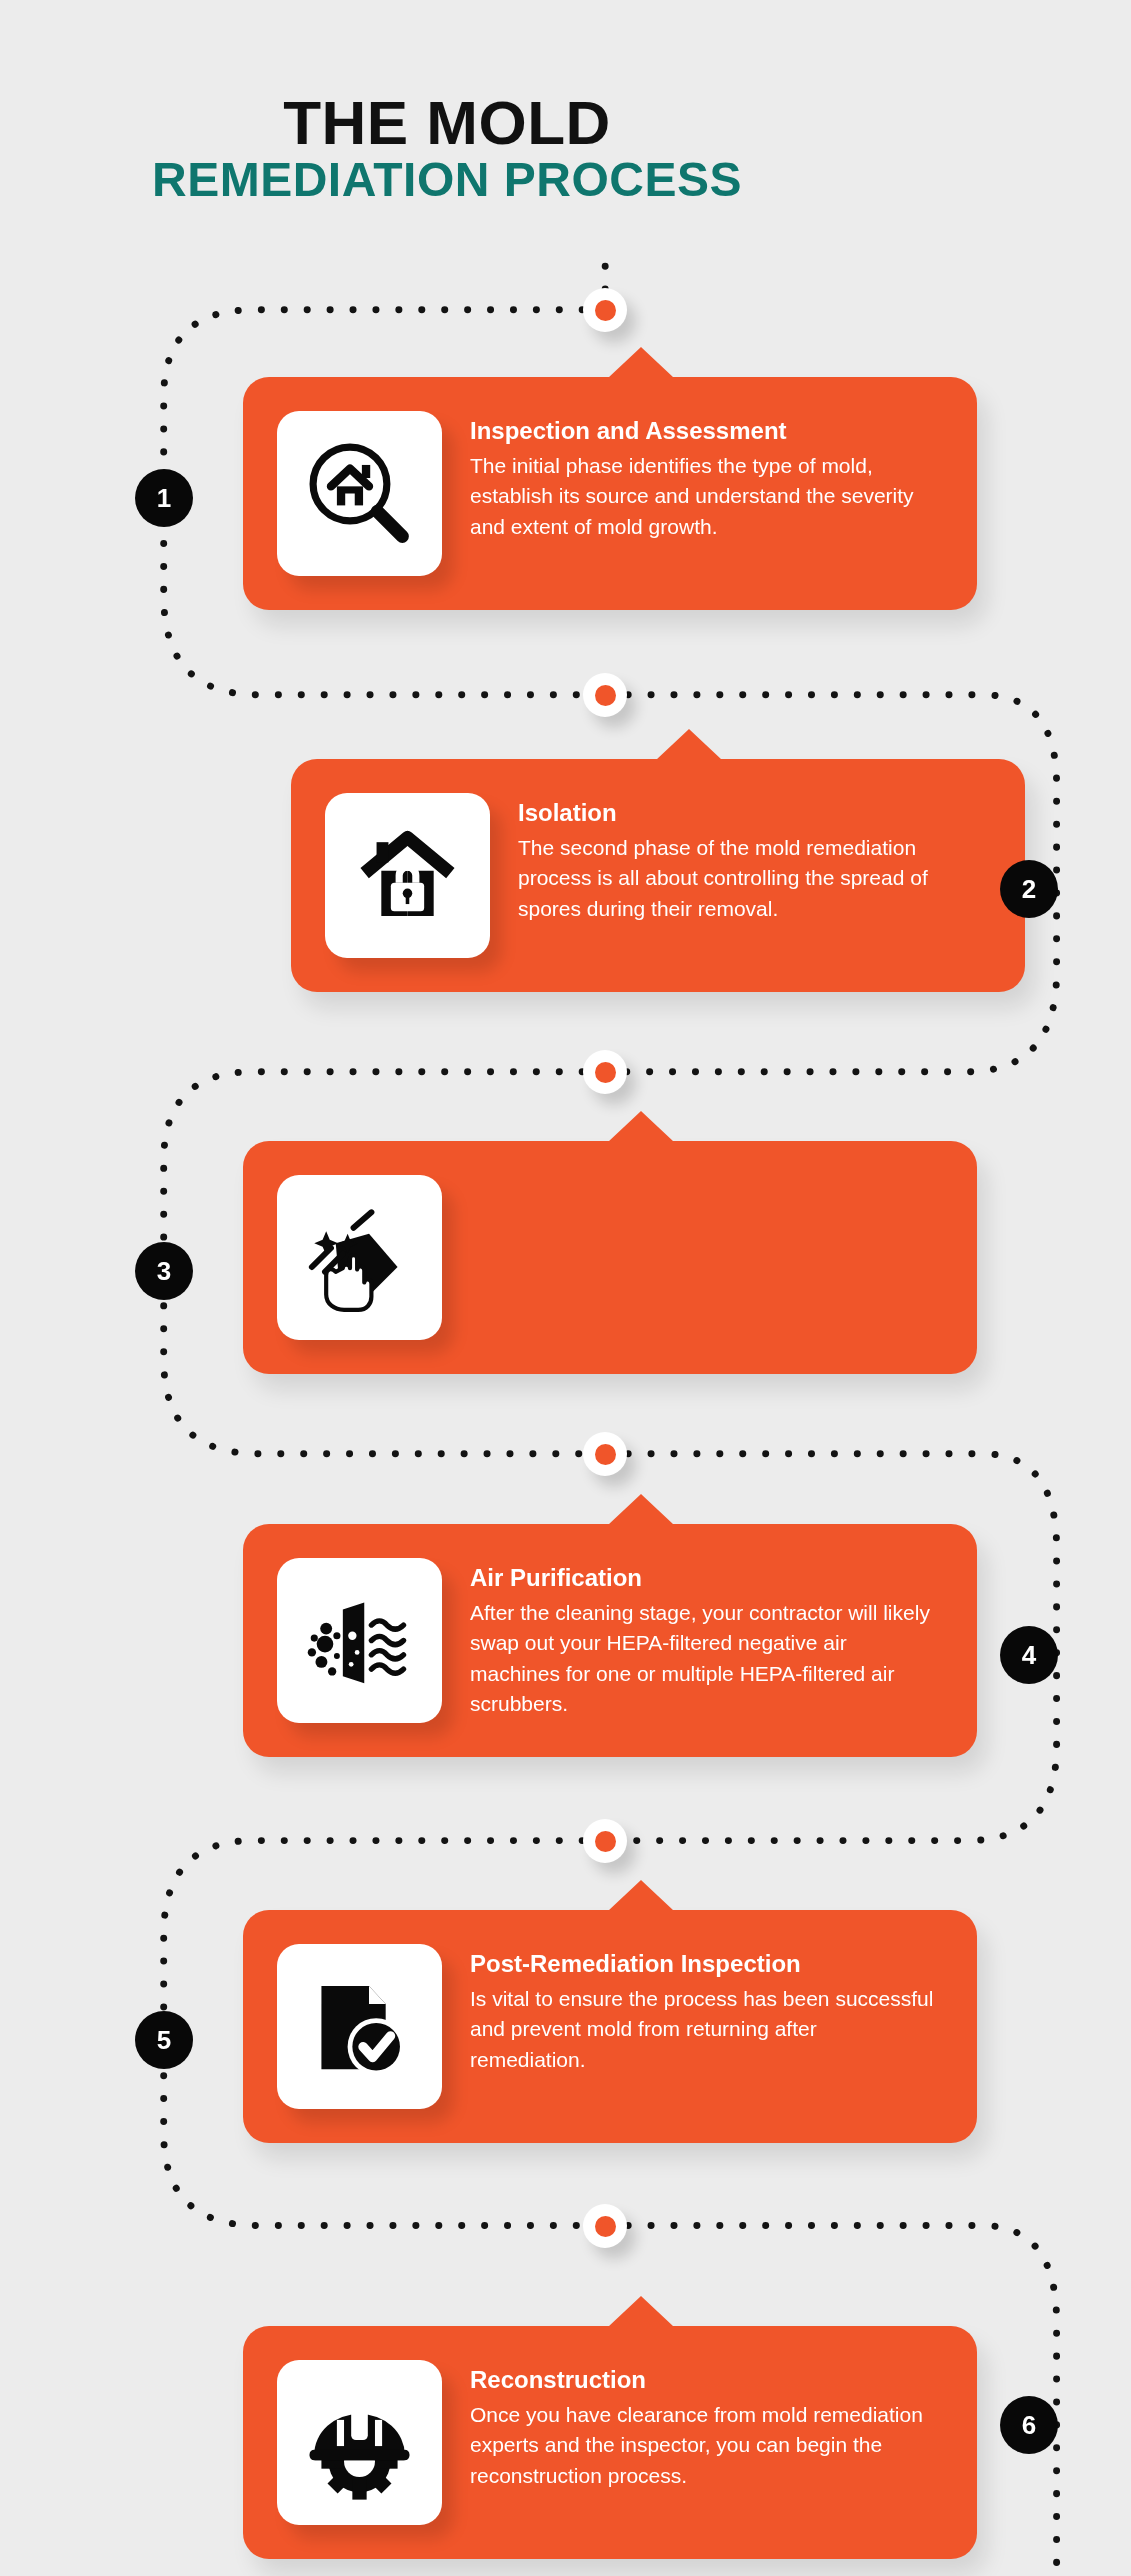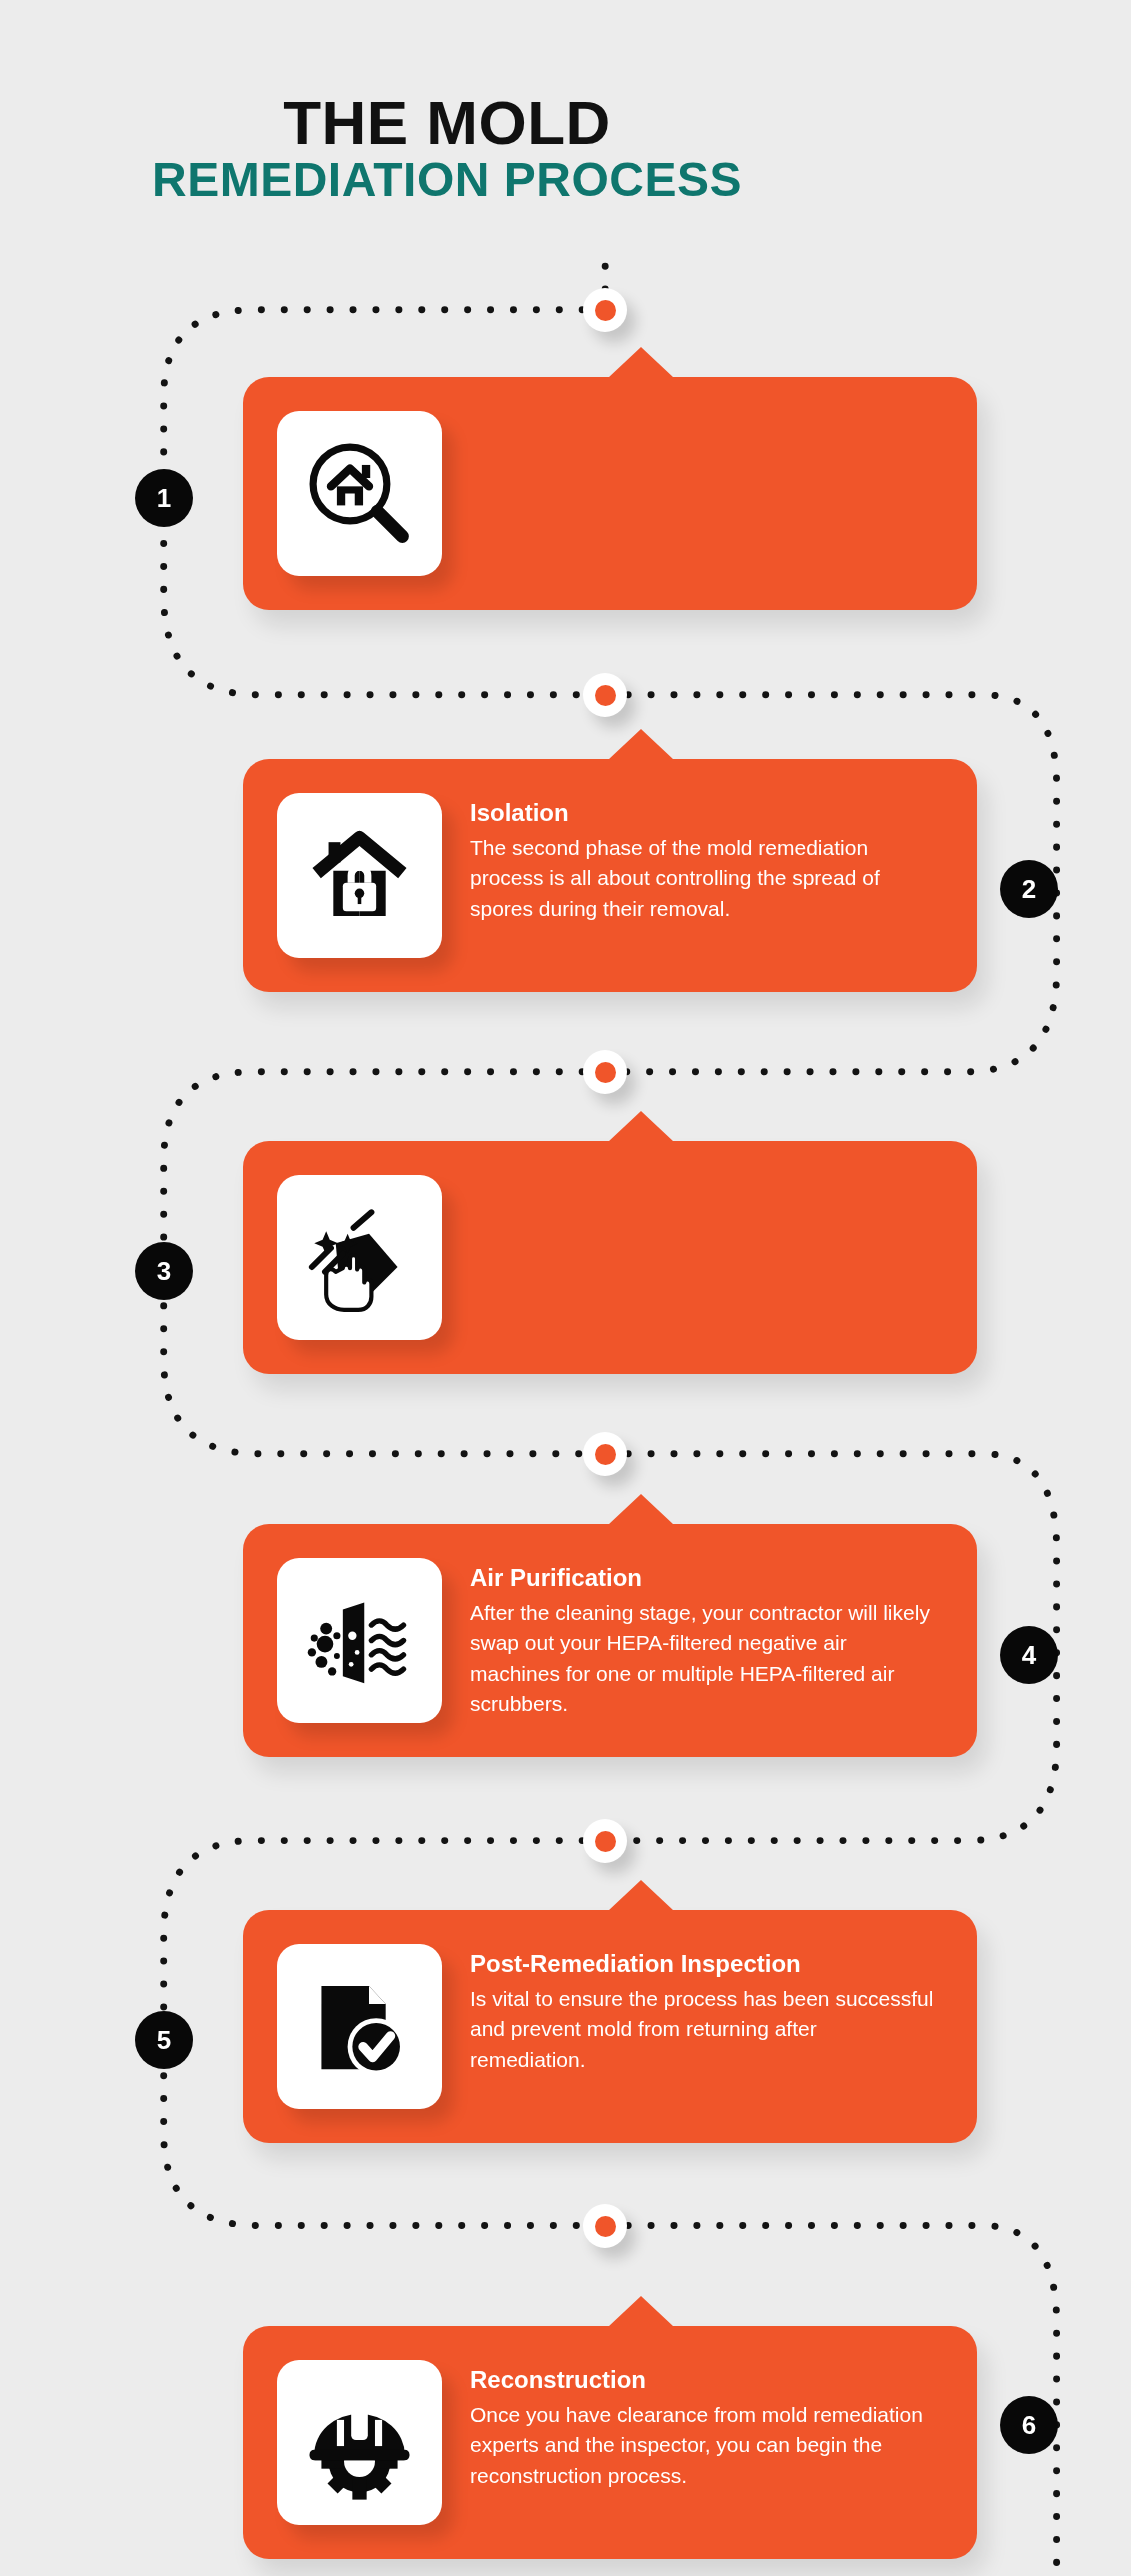--- a/index.html
+++ b/index.html
@@ -201,24 +201,28 @@
       <div class="icon-tile">
         <svg viewBox="0 0 100 100">
           <circle cx="42" cy="42" r="31" fill="none" stroke="#0a0a0a" stroke-width="6"></circle>
           <path d="M26 44 L42 29 L58 44" fill="none" stroke="#0a0a0a" stroke-width="7" stroke-linecap="round" stroke-linejoin="round"></path>
           <rect x="52" y="26" width="7" height="11" fill="#0a0a0a"></rect>
           <path d="M31 44 h22 v16 h-22 z" fill="#0a0a0a"></path>
           <rect x="38" y="50" width="8" height="11" fill="#ffffff"></rect>
           <line x1="65" y1="65" x2="86" y2="86" stroke="#0a0a0a" stroke-width="11" stroke-linecap="round"></line>
         </svg>
       </div>
-    </div>
-  </div>
-
-  <div class="step" style="top:759px;">
+      <div class="card-text">
+        <div class="card-title">Inspection and Assessment</div>
+        <div class="card-body">The initial phase identifies the type of mold, establish its source and understand the severity and extent of mold growth.</div>
+      </div>
+    </div>
+  </div>
+
+  <div class="step" style="top:759px;margin-left:48px;">
     <div class="card">
       <div class="card-pointer"></div>
       <div class="icon-tile">
         <svg viewBox="0 0 100 100">
           <path d="M28 46 L50 46 L50 84 L28 84 Z" fill="#0a0a0a"></path>
           <path d="M50 46 L72 46 L72 84 L50 84 Z" fill="#0a0a0a"></path>
           <path d="M14 48 L50 18 L86 48" fill="none" stroke="#0a0a0a" stroke-width="11" stroke-linejoin="round"></path>
           <rect x="24" y="22" width="10" height="17" fill="#0a0a0a"></rect>
           <rect x="36" y="56" width="28" height="24" rx="3" fill="#ffffff"></rect>
           <path d="M43 56 v-6 a7 7 0 0 1 14 0 v6" fill="none" stroke="#ffffff" stroke-width="6"></path>

